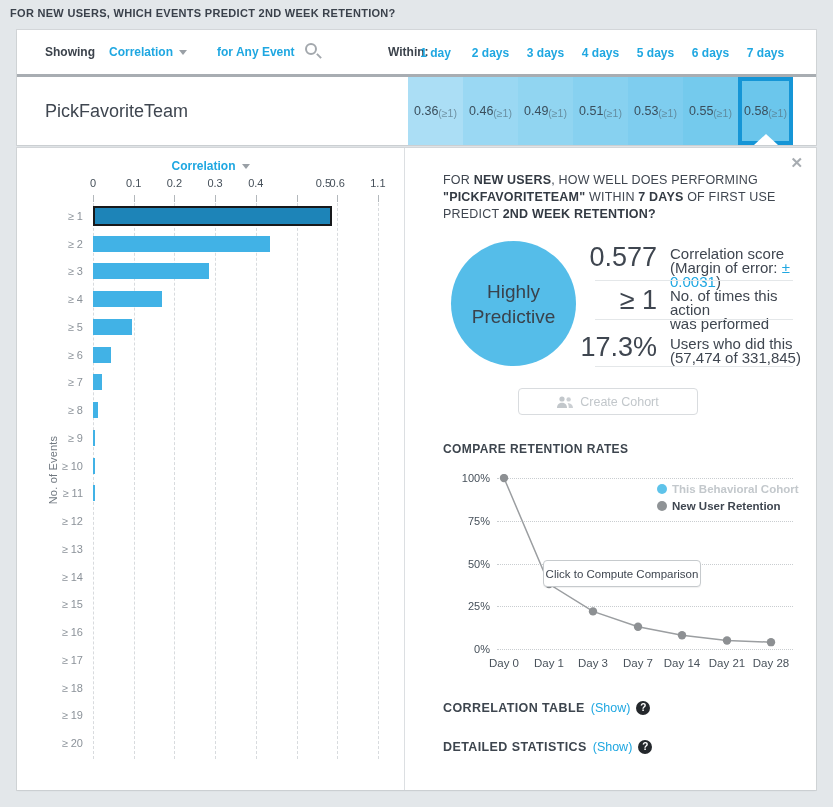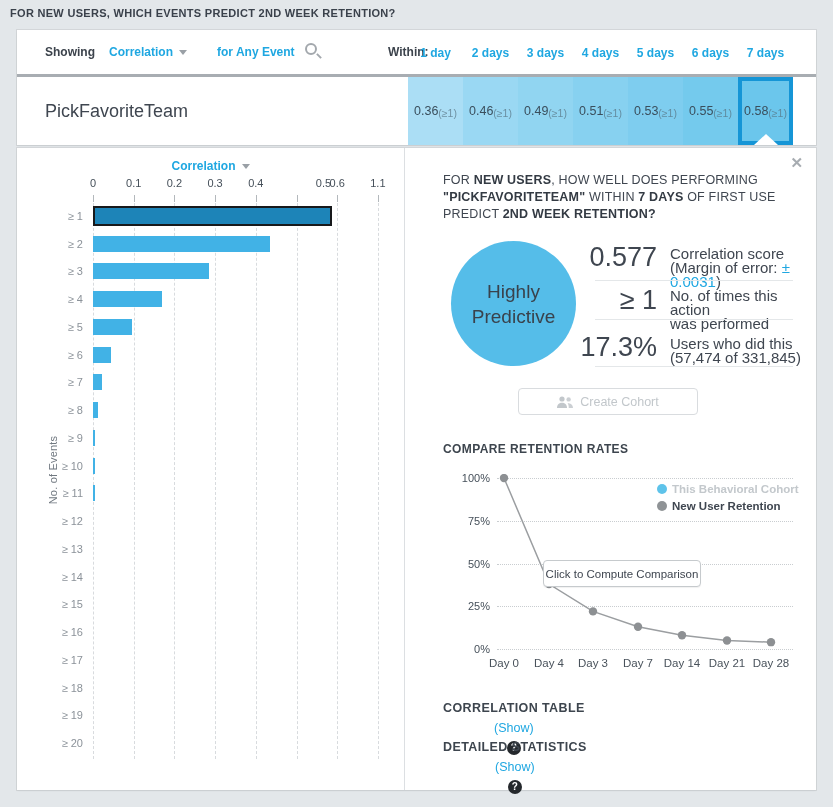--- a/index.html
+++ b/index.html
@@ -61,21 +61,21 @@
   .cohort-btn{position:absolute;left:113px;top:240px;width:180px;height:27px;background:#fff;border:1px solid #d9dcdf;border-radius:4px;color:#c2c7cb;font-size:12.5px;font-family:"Liberation Sans",sans-serif;display:flex;align-items:center;justify-content:center;gap:7px;cursor:pointer;}
   .cohort-btn svg{fill:#c2c7cb;}
   .compare-header{position:absolute;left:38px;top:294px;font-size:12px;font-weight:bold;color:#3d454e;letter-spacing:.4px;}
   .ytick{position:absolute;left:30px;width:55px;text-align:right;font-size:11px;color:#46505a;}
   .hgrid{position:absolute;left:92px;width:296px;height:0;border-top:1px dotted #c9cdd0;}
   .ret-svg{position:absolute;left:92px;top:326px;}
   .legend-dot{position:absolute;width:10px;height:10px;border-radius:50%;}
   .legend-text{position:absolute;font-size:11.5px;font-weight:bold;}
   .compute-btn{position:absolute;left:138px;top:412px;width:158px;height:27px;background:#fff;border:1px solid #c6cacd;border-radius:4px;box-shadow:0 1px 1px rgba(0,0,0,.06);font-size:11.5px;color:#3f4650;font-family:"Liberation Sans",sans-serif;cursor:pointer;z-index:3;}
   .xlab{position:absolute;top:509px;transform:translateX(-50%);font-size:11.5px;color:#49525b;}
-  .section-row{position:absolute;left:38px;display:flex;align-items:center;gap:6px;flex-direction:column;}
+  .section-row{position:absolute;left:38px;display:flex;gap:6px;}
   .sec-label{font-size:12.5px;font-weight:bold;color:#3d454e;letter-spacing:.4px;}
   .sec-show{font-size:12.5px;color:var(--accent);cursor:pointer;}
   .help-icon{width:14px;height:14px;border-radius:50%;background:#24282c;color:#fff;font-size:10px;font-weight:bold;text-align:center;line-height:14px;cursor:pointer;}
 </style>
 </head>
 <body>
 
 <div id="app">
 
   <div class="page-title">FOR NEW USERS, WHICH EVENTS PREDICT 2ND WEEK RETENTION?</div>
@@ -255,21 +255,21 @@
             <polyline points="7,4 52,110.01999999999998 96,137.38 141,152.76999999999998 185,161.32 230,166.45 274,168.16000000000003" fill="none" stroke="#9b9ea1" stroke-width="1.5"></polyline>
             <circle cx="7" cy="4" r="4.2" fill="#8d9093"></circle>
             <circle cx="52" cy="110.01999999999998" r="4.2" fill="#8d9093"></circle>
             <circle cx="96" cy="137.38" r="4.2" fill="#8d9093"></circle>
             <circle cx="141" cy="152.76999999999998" r="4.2" fill="#8d9093"></circle>
             <circle cx="185" cy="161.32" r="4.2" fill="#8d9093"></circle>
             <circle cx="230" cy="166.45" r="4.2" fill="#8d9093"></circle>
             <circle cx="274" cy="168.16000000000003" r="4.2" fill="#8d9093"></circle>
           </svg>
           <span class="xlab" style="left: 99px;">Day 0</span>
-          <span class="xlab" style="left: 144px;">Day 4</span>
+          <span class="xlab" style="left: 144px;">Day 1</span>
           <span class="xlab" style="left: 188px;">Day 3</span>
           <span class="xlab" style="left: 233px;">Day 7</span>
           <span class="xlab" style="left: 277px;">Day 14</span>
           <span class="xlab" style="left: 322px;">Day 21</span>
           <span class="xlab" style="left: 366px;">Day 28</span>
           <span class="legend-dot" style="background: rgb(94, 195, 234); left: 252px; top: 336px;"></span>
           <span class="legend-text" style="color: rgb(195, 200, 204); left: 267px; top: 335px;">This Behavioral Cohort</span>
           <span class="legend-dot" style="background: rgb(143, 147, 150); left: 252px; top: 353px;"></span>
           <span class="legend-text" style="color: rgb(63, 70, 80); left: 267px; top: 352px;">New User Retention</span>
         </div>

